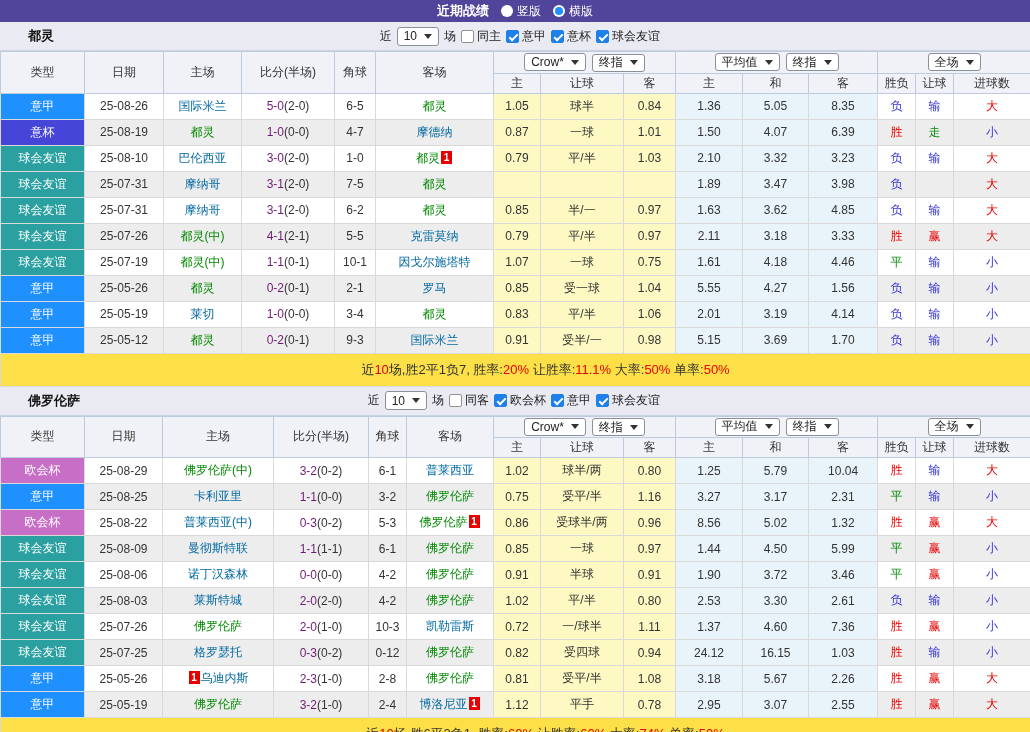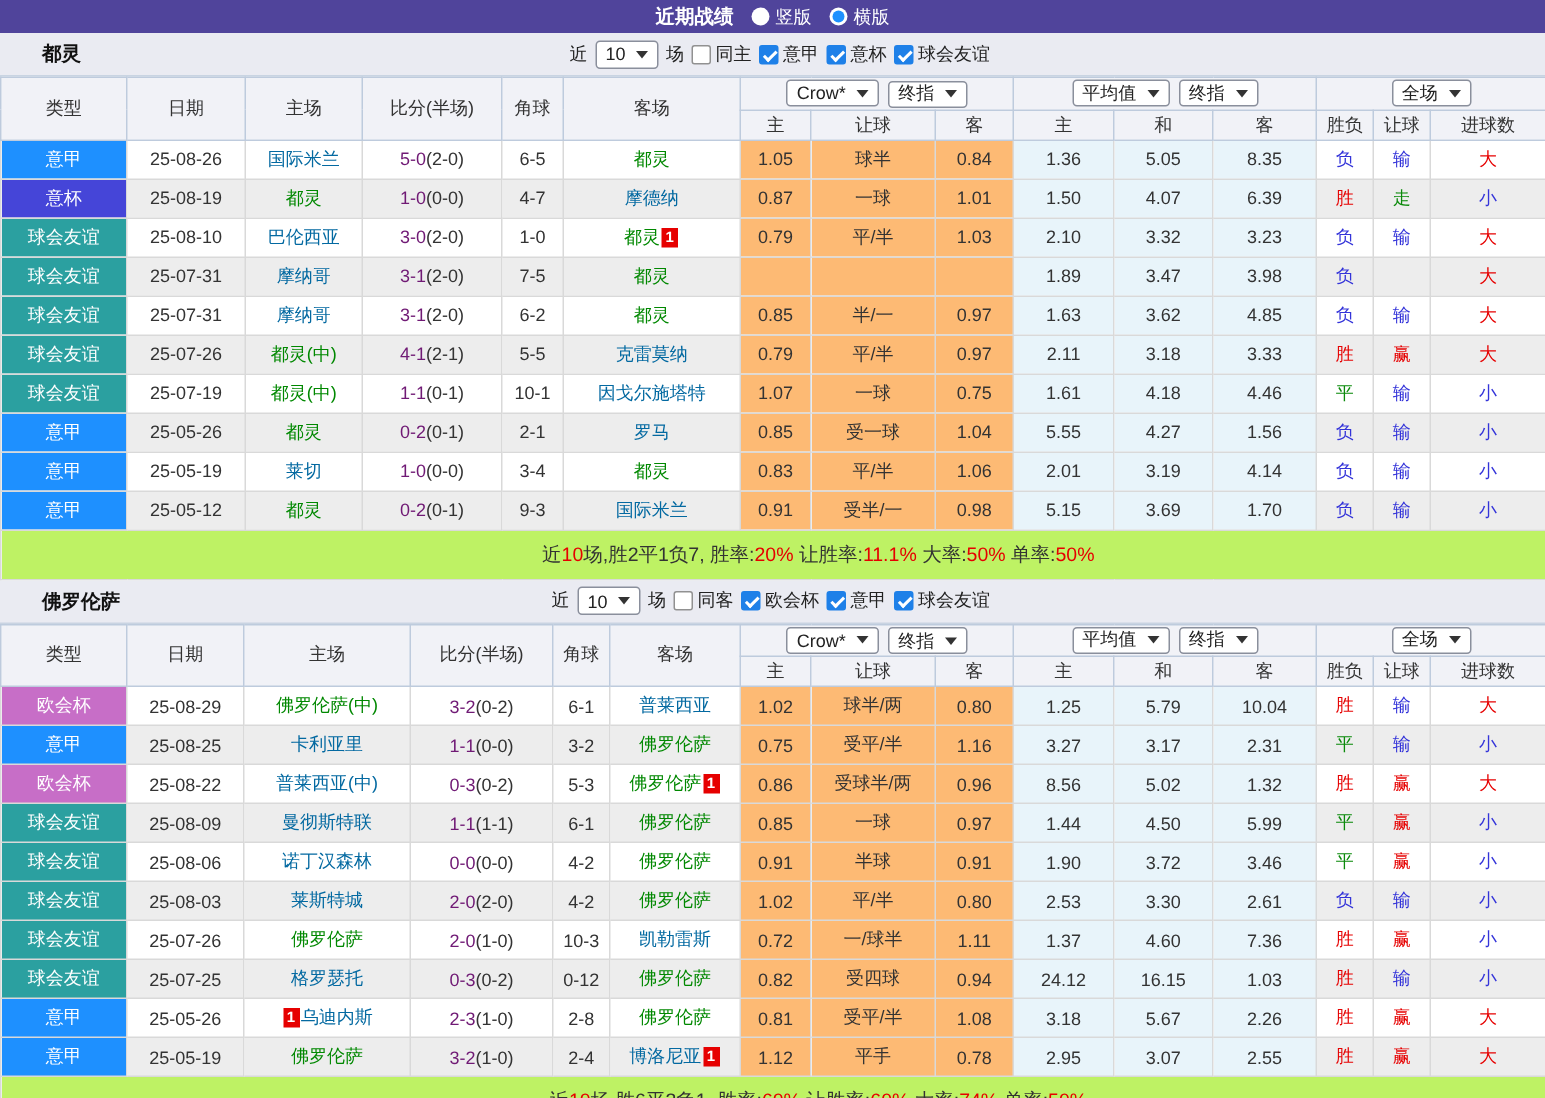--- a/index.html
+++ b/index.html
@@ -20,28 +20,28 @@
   .box{width:13px;height:13px;border:1px solid #919191;background:#fff;border-radius:2px;position:relative;display:inline-block}
   .box.checked{background:#1E80E8;border-color:#1E80E8}
   .box.checked::after{content:"";position:absolute;left:2px;top:3px;width:7px;height:3px;border-left:2px solid #fff;border-bottom:2px solid #fff;transform:rotate(-45deg)}
   table.grid{border-collapse:collapse;table-layout:fixed;width:1030px}
   .grid th{background:#F1F2F7;border:1px solid #BECBDD;font-weight:normal;height:20px;padding:0;text-align:center;color:#333}
   .grid th.gcell{padding:1px 0}
   .gcell .select{height:18px;margin:0 3px;font-size:12px}
   .grid td{border:1px solid #D9D9D9;height:26px;text-align:center;padding:0;white-space:nowrap;overflow:hidden}
   td.league{color:#fff;font-size:12px}
   tbody tr:nth-child(even) td.plain{background:#EDEDED}
-  td.cream{background:#fdba74}
+  td.cream{background:#fef9c3}
   td.blue{background:#E8F4FA}
   .ft{color:#701a75}
   .ht{color:#333}
   .tname{cursor:pointer;color:#0369a1}
   .tname.green{color:#008800}
   .badge{display:inline-block;min-width:11px;height:13px;line-height:13px;background:#E60000;color:#fff;font-size:10px;font-weight:bold;padding:0 1px;margin:0 1px;vertical-align:1px}
-  td.foot{height:33px;font-size:13px;background:#bef264;text-align:center;padding-left:60px;color:#333}
+  td.foot{height:33px;font-size:13px;background:#fde047;text-align:center;padding-left:60px;color:#333}
   .foot .red{color:#E60000}
 </style>
 </head>
 <body>
 
 <header class="topbar">
   <span class="topbar-title">近期战绩</span>
   <label class="radio">
     <span class="rdot" id="rdot-v"></span>
     <span>竖版</span>

